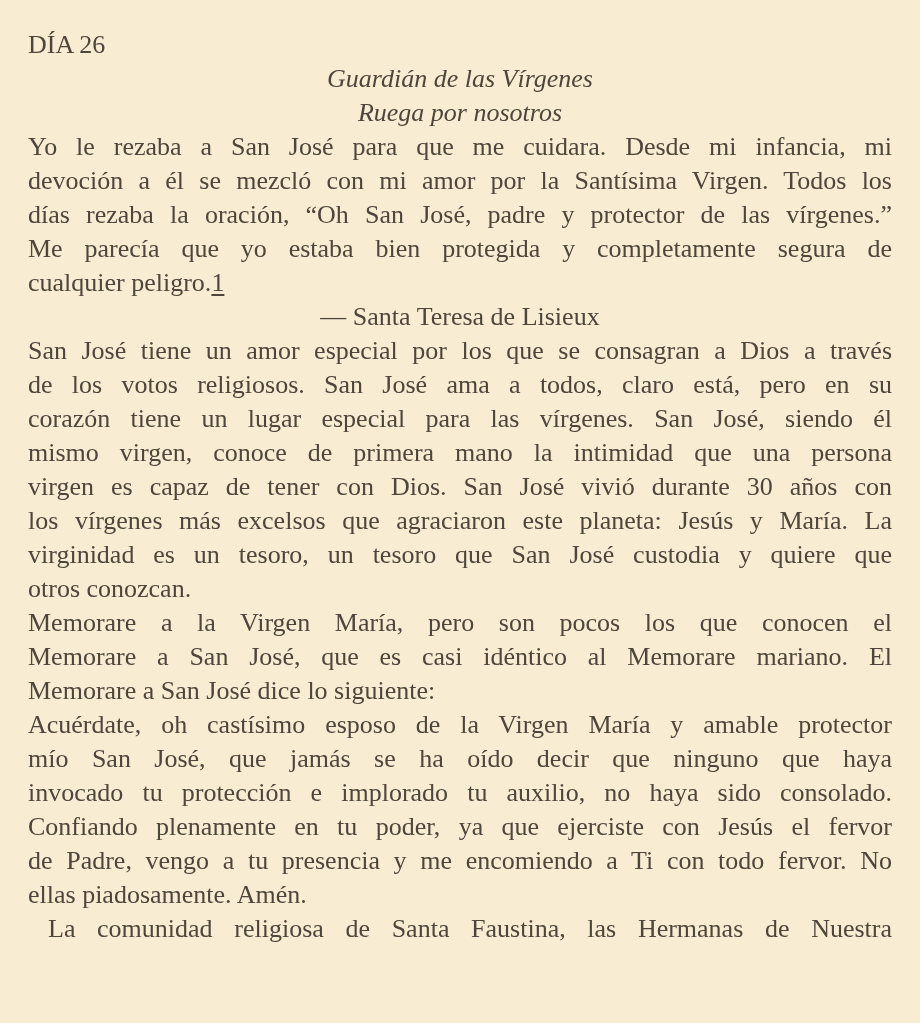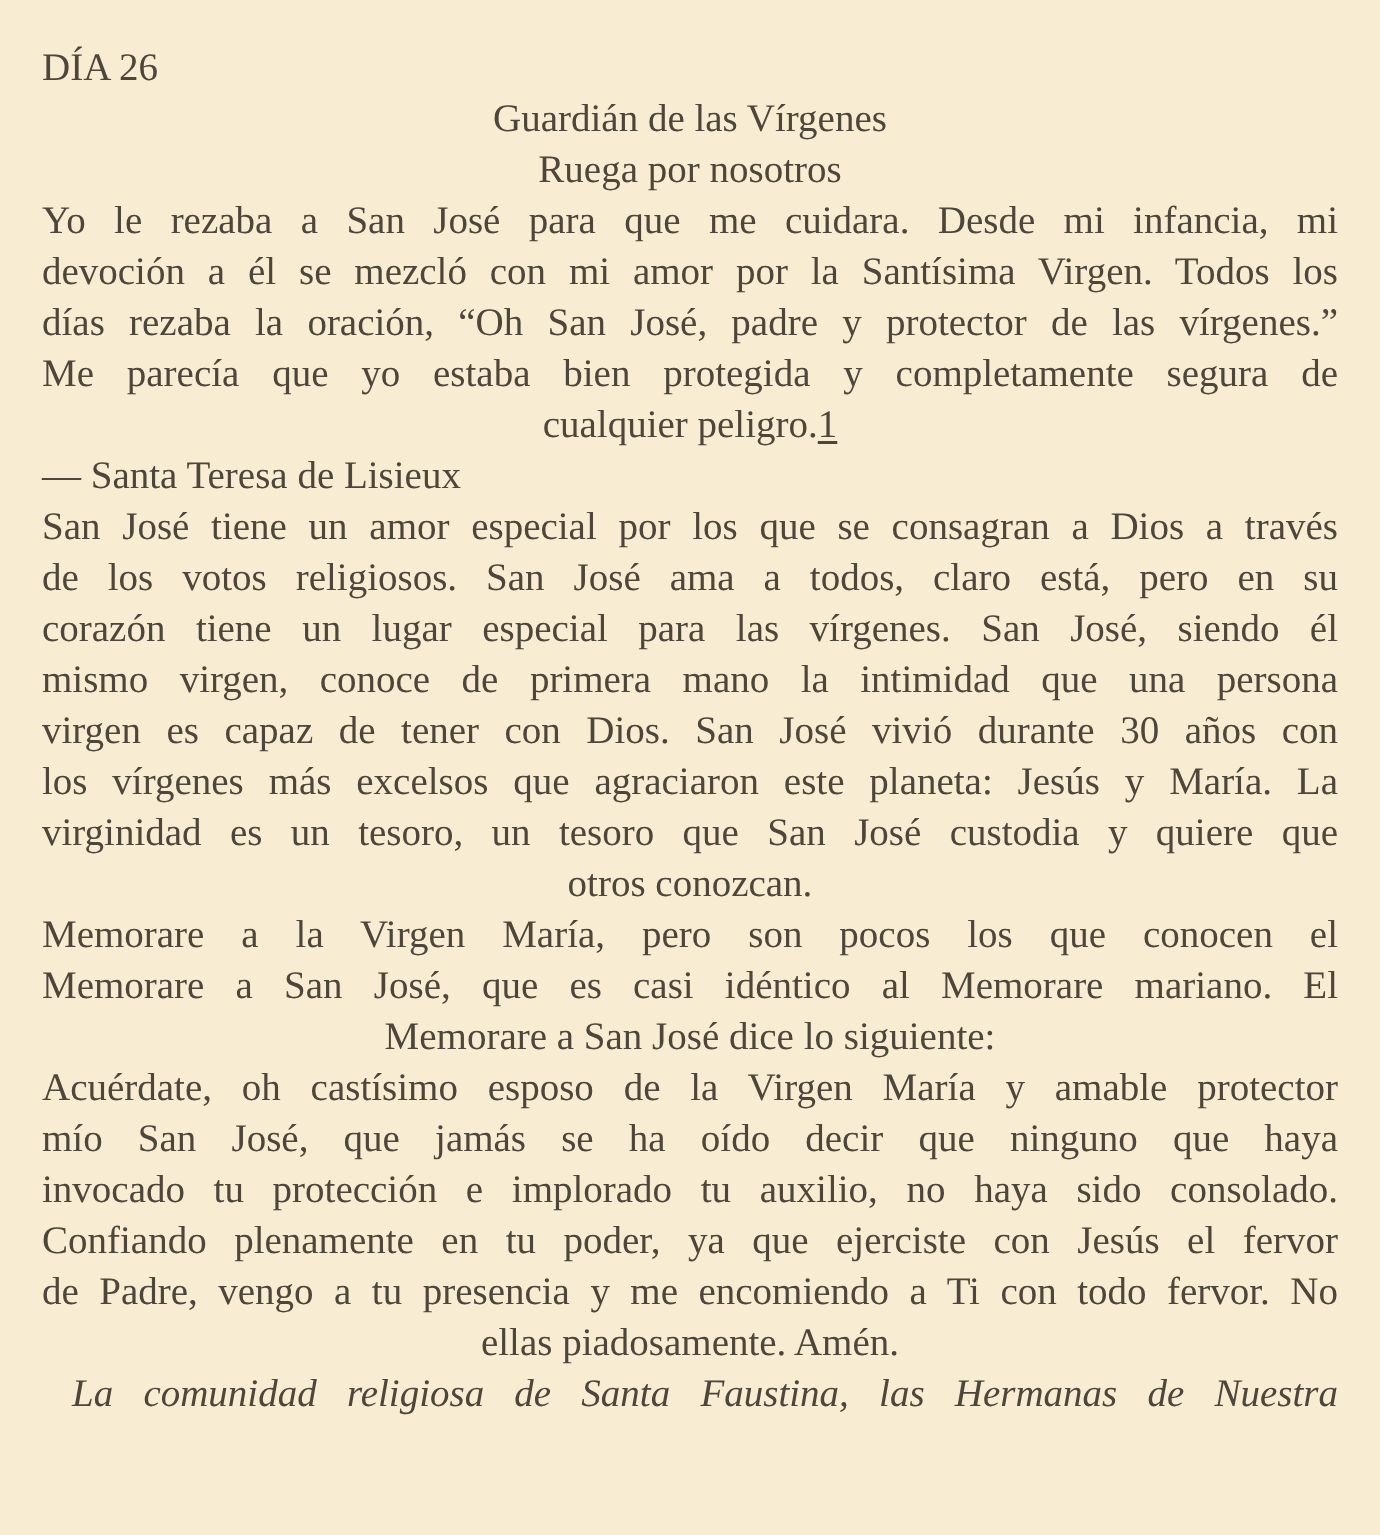--- a/index.html
+++ b/index.html
@@ -18,24 +18,24 @@
     color: #4f463b;
     font-family: "Liberation Serif", "DejaVu Serif", serif;
     font-size: 26px;
     line-height: 34px;
   }
   .jline {                       
     text-align: justify;
     text-align-last: justify;
     white-space: normal;
   }
-  .pline { text-align: center; }   
-  .center { text-align: center; }
-  .right { text-align: left; }
-  .indent { text-indent: 20px; font-style: italic; }
+  .pline { text-align: left; }   
+  .center { text-align: center; font-style: italic; }
+  .right { text-align: center; }
+  .indent { text-indent: 20px; }
   .fn {
     text-decoration: underline;
     text-underline-offset: 3px;
     text-decoration-thickness: 1.5px;
   }
 </style>
 </head>
 <body>
 
 <div class="page">

